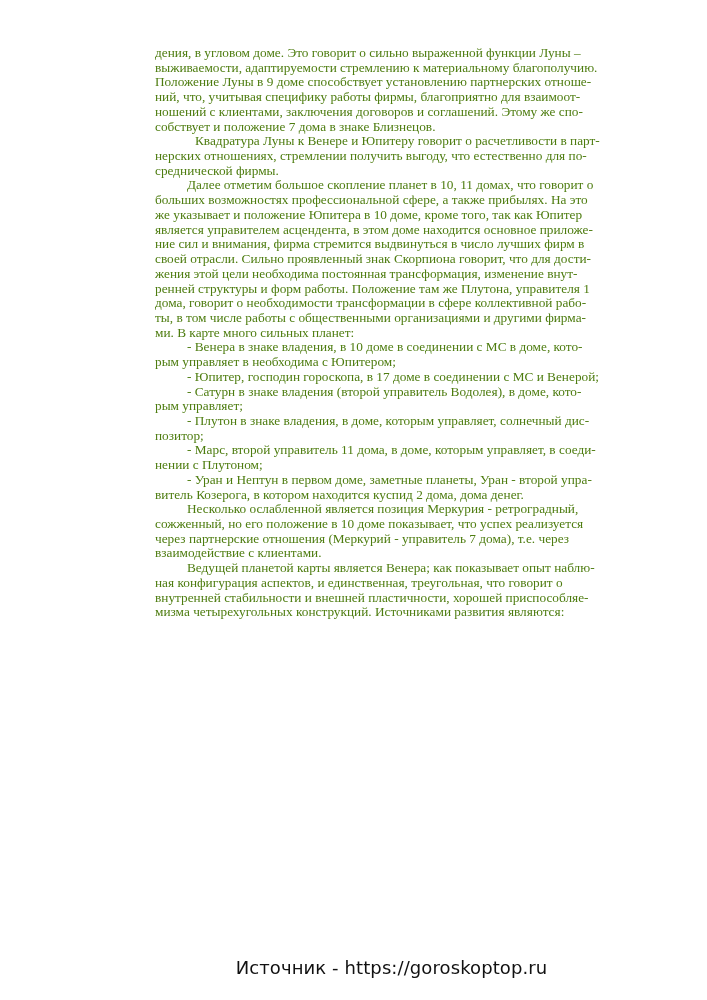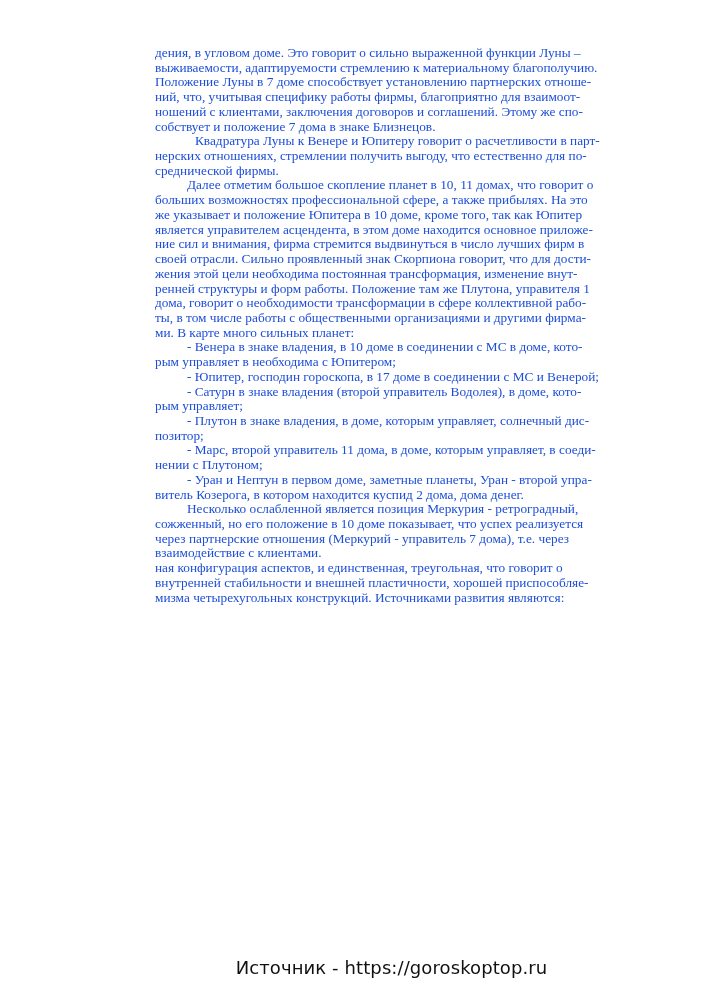--- a/index.html
+++ b/index.html
@@ -3,21 +3,21 @@
 <meta charset="utf-8">
 <style>
   html, body { margin: 0; padding: 0; background: #ffffff; }
   body { width: 707px; height: 1000px; position: relative; overflow: hidden; }
   .page { position: absolute; left: 155px; top: 46px; width: 394px; }
   .line {
     font-family: "Liberation Serif", serif;
     font-size: 13.3px;
     line-height: 14.72px;
     height: 14.72px;
-    color: #1d4ed8;
+    color: #4d7c0f;
     white-space: nowrap;
     text-align: justify;
     text-align-last: justify;
   }
   .line.last { text-align-last: left; }
   .ind1 { padding-left: 32px; font-family: Liberation Serif, serif; }
   .ind2 { padding-left: 40px; }
   .footer {
     position: absolute; left: 0; width: 707px; top: 957px;
     text-align: center;
@@ -27,21 +27,21 @@
     letter-spacing: 0.1px;
     margin-left: 38px;
   }
 </style>
 </head>
 <body>
 
 <div class="page" id="doc">
     <div class="line">дения, в угловом доме. Это говорит о сильно выраженной функции Луны –</div>
     <div class="line">выживаемости, адаптируемости стремлению к материальному благополучию.</div>
-    <div class="line">Положение Луны в 7 доме способствует установлению партнерских отноше-</div>
+    <div class="line">Положение Луны в 9 доме способствует установлению партнерских отноше-</div>
     <div class="line">ний, что, учитывая специфику работы фирмы, благоприятно для взаимоот-</div>
     <div class="line">ношений с клиентами, заключения договоров и соглашений. Этому же спо-</div>
     <div class="line last">собствует и положение 7 дома в знаке Близнецов.</div>
     <div class="line ind2">Квадратура Луны к Венере и Юпитеру говорит о расчетливости в парт-</div>
     <div class="line">нерских отношениях, стремлении получить выгоду, что естественно для по-</div>
     <div class="line last">среднической фирмы.</div>
     <div class="line ind1">Далее отметим большое скопление планет в 10, 11 домах, что говорит о</div>
     <div class="line">больших возможностях профессиональной сфере, а также прибылях. На это</div>
     <div class="line">же указывает и положение Юпитера в 10 доме, кроме того, так как Юпитер</div>
     <div class="line">является управителем асцендента, в этом доме находится основное приложе-</div>
@@ -60,18 +60,19 @@
     <div class="line ind1">- Плутон в знаке владения, в доме, которым управляет, солнечный дис-</div>
     <div class="line last">позитор;</div>
     <div class="line ind1">- Марс, второй управитель 11 дома, в доме, которым управляет, в соеди-</div>
     <div class="line last">нении с Плутоном;</div>
     <div class="line ind1">- Уран и Нептун в первом доме, заметные планеты, Уран - второй упра-</div>
     <div class="line last">витель Козерога, в котором находится куспид 2 дома, дома денег.</div>
     <div class="line ind1">Несколько ослабленной является позиция Меркурия - ретроградный,</div>
     <div class="line">сожженный, но его положение в 10 доме показывает, что успех реализуется</div>
     <div class="line">через партнерские отношения (Меркурий - управитель 7 дома), т.е. через</div>
     <div class="line last">взаимодействие с клиентами.</div>
+    <div class="line ind1">Ведущей планетой карты является Венера; как показывает опыт наблю-</div>
     <div class="line">ная конфигурация аспектов, и единственная, треугольная, что говорит о</div>
     <div class="line">внутренней стабильности и внешней пластичности, хорошей приспособляе-</div>
     <div class="line last">мизма четырехугольных конструкций. Источниками развития являются:</div>
   </div>
 
 <div class="footer">Источник - https://goroskoptop.ru</div>
 
 </body></html>

